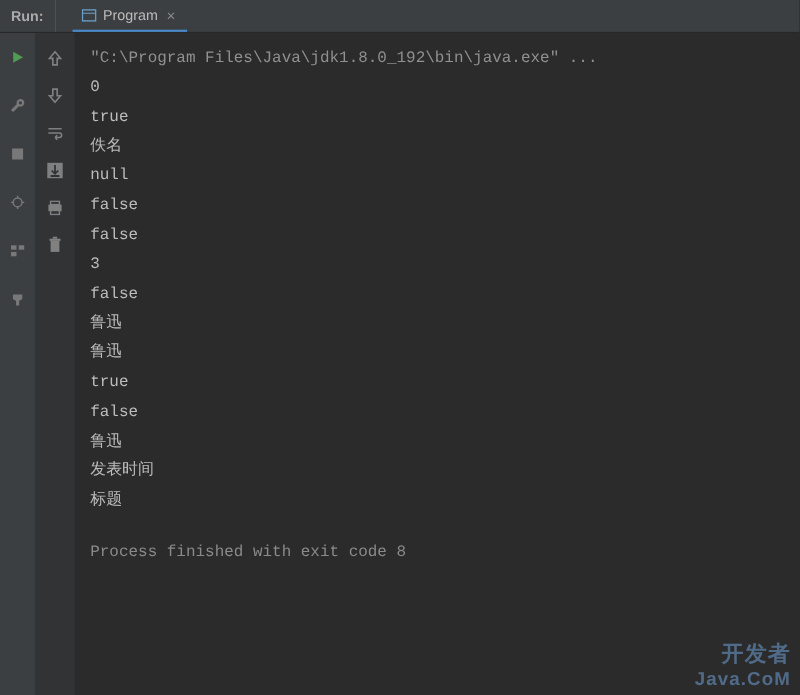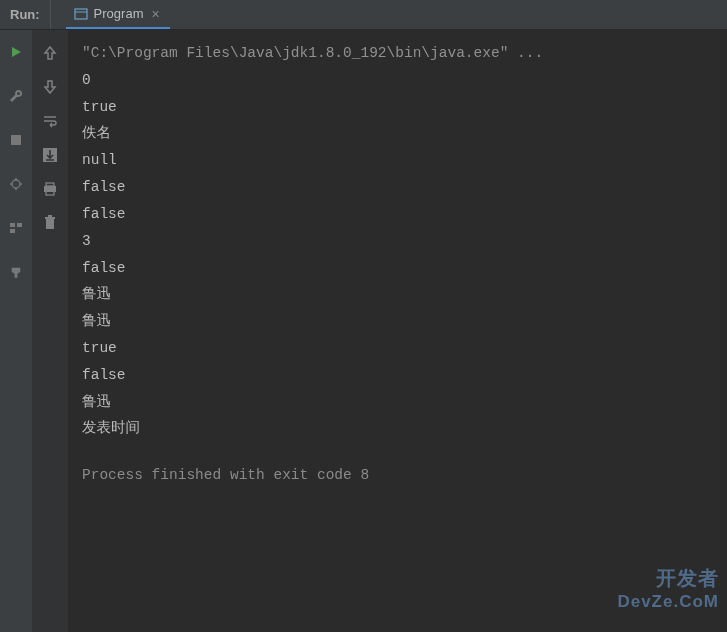--- a/index.html
+++ b/index.html
@@ -114,21 +114,21 @@
     .console .out {
       color: #bcbcbc;
     }
     .console .exit {
       color: #8a8a8a;
       margin-top: 20px;
     }
     .watermark {
       position: absolute;
       right: 8px;
-      bottom: 20px;
+      bottom: 4px;
       text-align: right;
       pointer-events: none;
       font-family: "Microsoft YaHei", sans-serif;
     }
     .watermark .line1 {
       color: #6fa0d6;
       font-size: 20px;
       font-weight: bold;
       opacity: 0.55;
       letter-spacing: 1px;
@@ -247,21 +247,22 @@
         <div class="out">false</div>
         <div class="out">false</div>
         <div class="out">3</div>
         <div class="out">false</div>
         <div class="out">鲁迅</div>
         <div class="out">鲁迅</div>
         <div class="out">true</div>
         <div class="out">false</div>
         <div class="out">鲁迅</div>
         <div class="out">发表时间</div>
+        <div class="out">标题</div>
       </div>
     <div class="exit">Process finished with exit code 8</div>
   </div>
 </div>
 
 <div class="watermark">
   <div class="line1">开发者</div>
-  <div class="line2">DevZe.CoM</div>
+  <div class="line2">Java.CoM</div>
 </div>
 
 </body></html>

